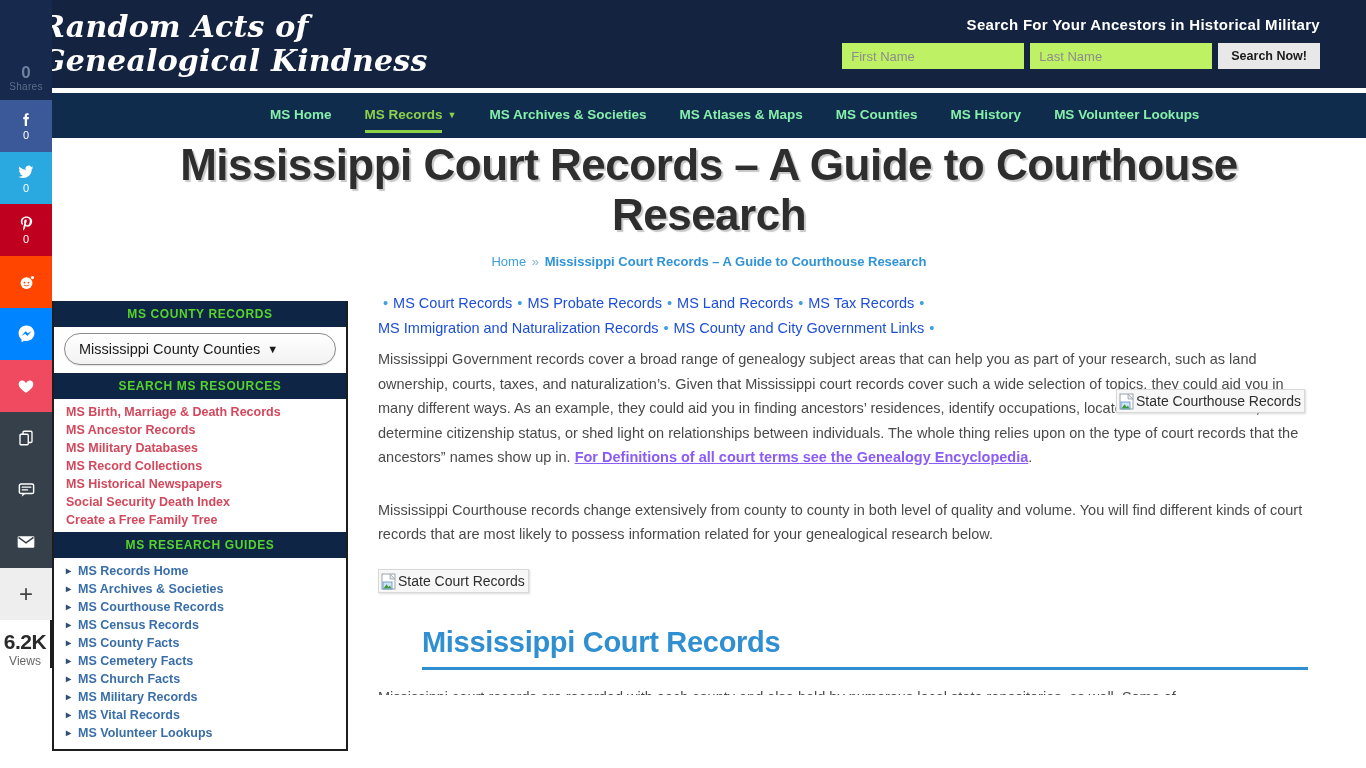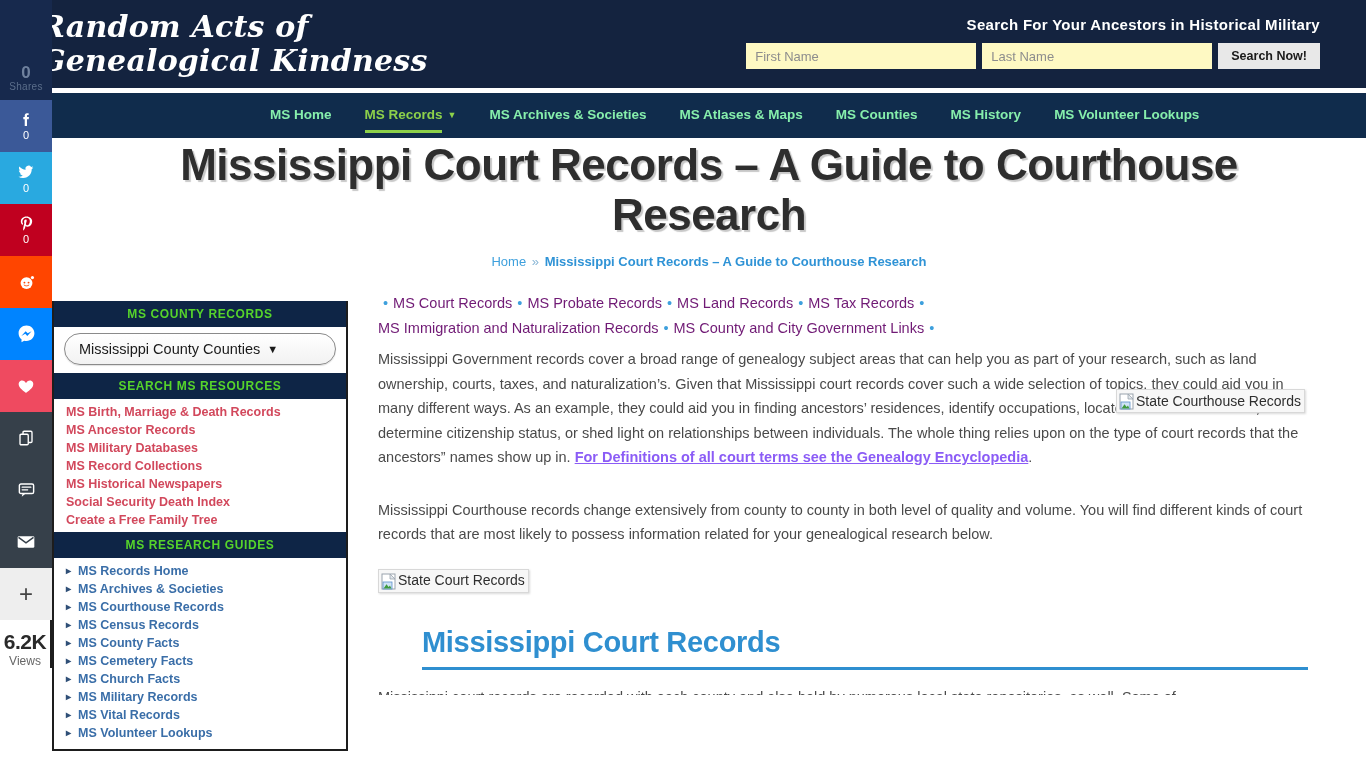--- a/index.html
+++ b/index.html
@@ -72,22 +72,22 @@
     letter-spacing: .2px;
   }
   #logo .l2 { display:block; }
   #search-wrap { position: absolute; right: 46px; top: 16px; text-align: right; }
   #search-title {
     color: #ffffff; font-size: 15px; font-weight: bold;
     letter-spacing: .3px; margin-bottom: 10px; white-space: nowrap;
   }
   #search-form { display: flex; gap: 6px; justify-content: flex-end; }
   #search-form input {
-    height: 26px; width: 230px;
-    border: none; background: #fef9c3;
+    height: 26px; width: 182px;
+    border: none; background: #bef264;
     padding: 0 9px; font-size: 13px; color: #333;
     font-family: "Liberation Sans", sans-serif;
   }
   #search-form input::placeholder { color: #8d8d8d; }
   #search-btn {
     height: 26px; padding: 0 13px;
     background: #e8e8e8; border: none;
     font-size: 12.5px; font-weight: bold; color: #1a1a1a;
     cursor: pointer; white-space: nowrap;
     font-family: "Liberation Sans", sans-serif;
@@ -172,35 +172,35 @@
     color: #2f4f77; font-size: 10px;
   }
 
   #content {
     position: absolute; left: 378px; top: 291px;
     width: 930px;
   }
   #toc-links {
     font-size: 14.5px; line-height: 25px; color: #3ea0dd;
   }
-  #toc-links a { color: #701a75; text-decoration: none; cursor: pointer; }
+  #toc-links a { color: #1d4ed8; text-decoration: none; cursor: pointer; }
   #toc-links .dot { color: #3ea0dd; margin: 0 5px; }
 
   .para {
     font-size: 14.5px; line-height: 24.5px; color: #4a4a4a;
     margin-top: 6px;
   }
   .para a.inline-link {
     color: #8b5cf6; font-weight: bold; text-decoration: underline; cursor: pointer;
   }
   .para2 { margin-top: 28px; }
 
   
   .broken-img {
-    display: inline-flex; align-items: center;
+    display: inline-flex; align-items: flex-end;
     background: #f7f7f7;
     border: 1px solid #d8d8d8;
     box-shadow: 1px 1px 2px rgba(0,0,0,.15);
     padding: 1px 3px 2px 2px;
     font-size: 14px; color: #2e2e2e;
     line-height: 18px;
     white-space: nowrap;
     font-family: "Liberation Sans", sans-serif;
   }
   .broken-img .bi-glyph { width: 17px; height: 17px; flex: 0 0 17px; margin-top:2px;}

